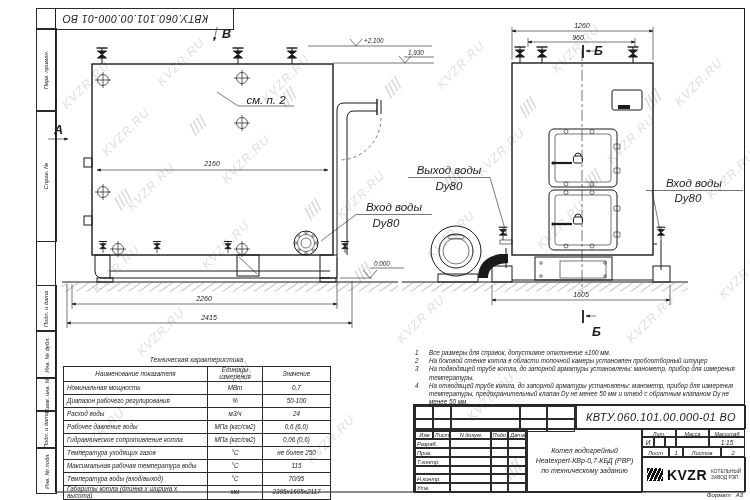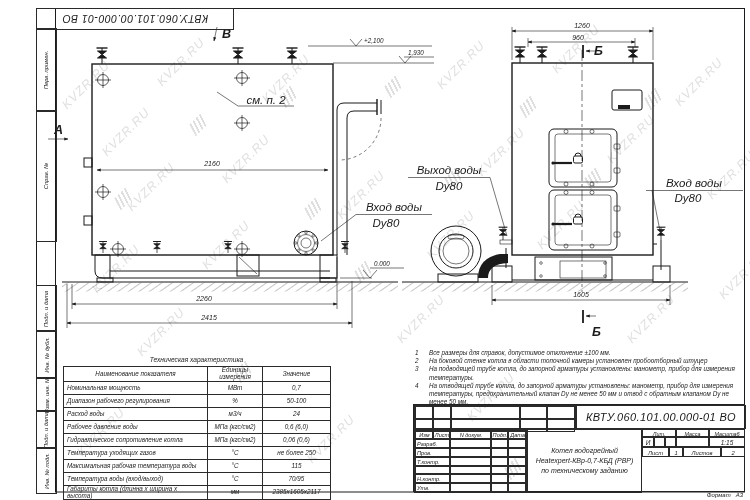--- a/index.html
+++ b/index.html
@@ -514,20 +514,28 @@
           <div style="width:11px"></div>
         <div style="width:33px"></div>
         <div style="width:36px">1:15</div>
       </div>
       <div class="listrow">
         <div style="width:27px">Лист</div>
         <div style="width:14px">1</div>
         <div style="width:38px">Листов</div>
         <div style="width:24px">2</div>
       </div>
+      <div class="logocell" style="height:35px;border:0.5px solid #2a2a2a;box-sizing:border-box">
+        <div class="logomark"></div>
+        <span class="logotext">KVZR</span>
+        <span class="companytext">
+          <span style="display:block">КОТЕЛЬНЫЙ</span>
+          <span style="display:block">ЗАВОД РЭП</span>
+        </span>
+      </div>
     </div>
   </div>
 
   <div class="format ovl">
     <span>Формат</span>&nbsp;&nbsp;
     <span>А3</span>
   </div>
 
 </div>
 

